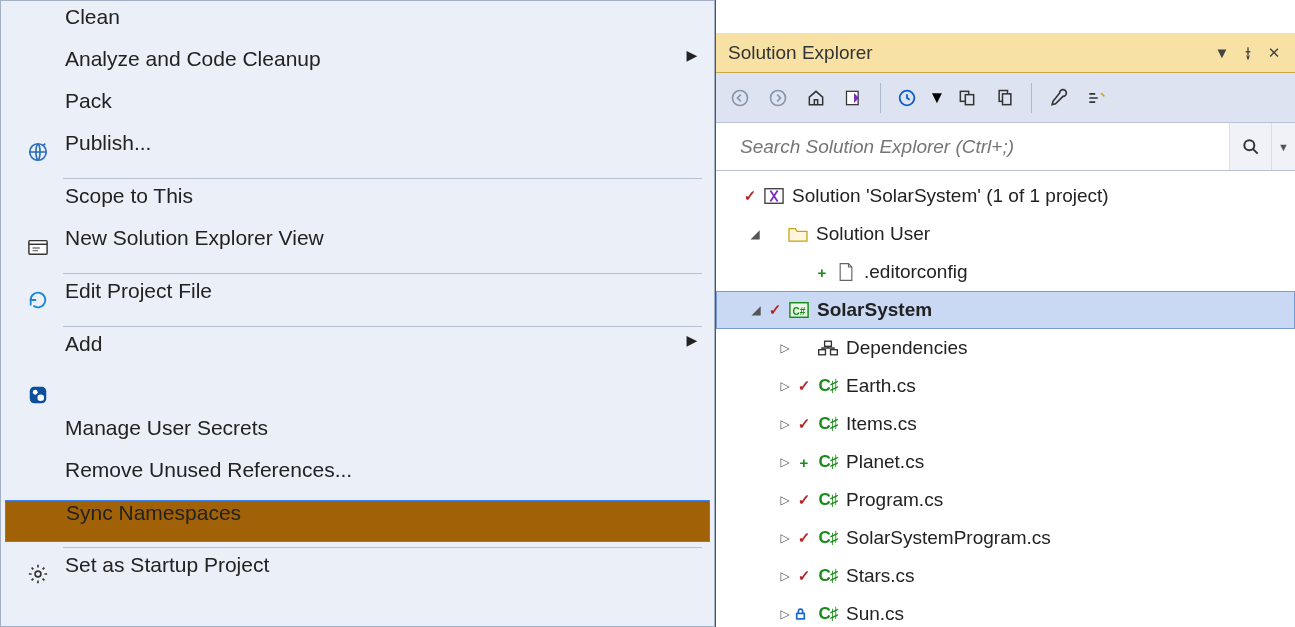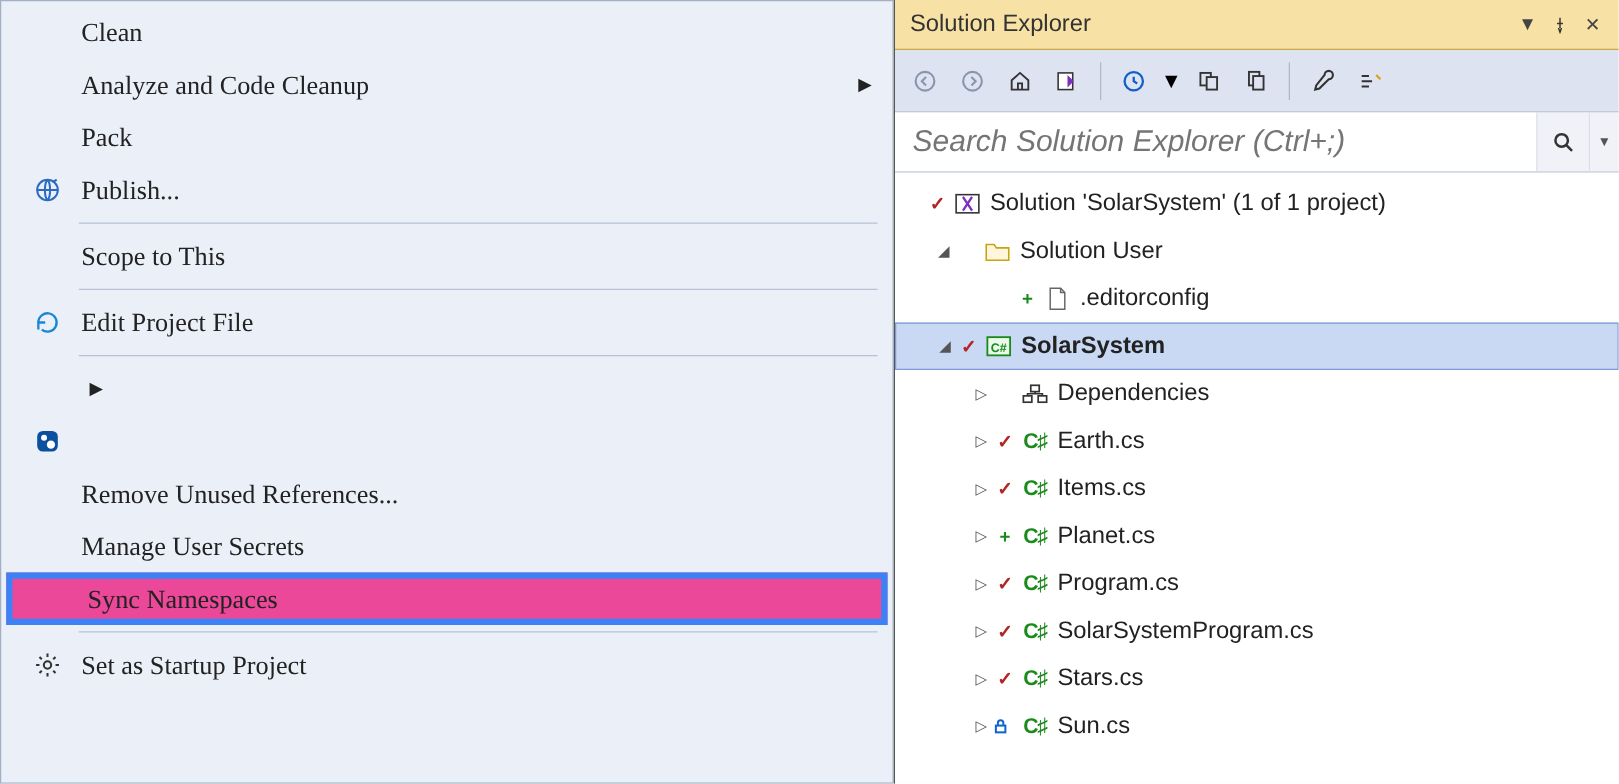--- a/index.html
+++ b/index.html
@@ -15,30 +15,28 @@
   
   .context-menu {
     width: 715px;
     height: 627px;
     background: #ebeff8;
     border: 1px solid #a3b0c3;
     padding: 4px 4px;
   }
   .menu-row {
     display: flex;
-    align-items: center;
     height: 42px;
     padding: 0 6px 0 6px;
     color: #222;
     cursor: default;
-    font-family: Liberation Serif, serif;
   }
   .menu-row.selected {
-    background: #ec4899;
-    border: 5px solid #3b82f6;
+    background: #a16207;
+    border: 1px solid #3b82f6;
   }
   .menu-icon-col {
     width: 54px;
     display: flex;
     justify-content: center;
     align-items: center;
   }
   .menu-label {
     flex: 1;
     font-size: 21px;
@@ -66,20 +64,21 @@
   }
   .explorer-title {
     height: 40px;
     background: #f7e1a5;
     border-bottom: 1px solid #c9a84a;
     display: flex;
     align-items: center;
     padding: 0 8px 0 12px;
     font-size: 19px;
     color: #333;
+    margin-top: 33px;
   }
   .explorer-title .spacer { flex: 1; }
   .title-btn {
     width: 26px; height: 26px;
     display: flex; align-items: center; justify-content: center;
     color: #444;
     cursor: pointer;
     font-size: 15px;
   }
   .explorer-toolbar {
@@ -105,22 +104,22 @@
   .explorer-search {
     height: 48px;
     display: flex;
     align-items: center;
     border-bottom: 1px solid #b8c2d4;
   }
   .search-input {
     flex: 1;
     height: 100%;
     border: none;
-    padding: 0 14px;
-    font-size: 24px;
+    padding: 0 24px;
+    font-size: 19px;
     color: #4d7c0f;
     outline: none;
     font-style: italic;
   }
   .search-icon-btn {
     width: 42px;
     display: flex; align-items:center; justify-content:center;
     cursor: pointer;
     background: #f0f2f7;
     border-left: 1px solid #dcdfe7;
@@ -208,51 +207,62 @@
         <path d="M17 5l3-2" stroke="#2a6cc0"></path>
       </svg>
     </div>
     <div class="menu-label">Publish...</div>
   </div>
   <div class="menu-sep"></div>
   <div class="menu-row">
     <div class="menu-icon-col"></div>
     <div class="menu-label">Scope to This</div>
   </div>
+  <div class="menu-row">
+    <div class="menu-icon-col">
+      <svg width="22" height="20" viewBox="0 0 24 22" fill="none" stroke="#333" stroke-width="1.6">
+        <rect x="2" y="4" width="20" height="15" rx="1" fill="#fff"></rect>
+        <path d="M2 8h20"></path>
+          <path d="M6 12h8M6 15h6" stroke="#777"></path>
+      </svg>
+    </div>
+    <div class="menu-label">New Solution Explorer View</div>
+  </div>
   <div class="menu-sep"></div>
   <div class="menu-row">
     <div class="menu-icon-col">
       <svg width="22" height="22" viewBox="0 0 24 24" fill="none" stroke="#1a87d6" stroke-width="2">
         <path d="M4 12a8 8 0 1 1 3 6.2"></path>
           <path d="M4 18v-6h6"></path>
       </svg>
     </div>
     <div class="menu-label">Edit Project File</div>
   </div>
   <div class="menu-sep"></div>
   <div class="menu-row">
     <div class="menu-icon-col"></div>
+    <div class="menu-label">Add</div>
     <div class="menu-arrow">▶</div>
   </div>
   <div class="menu-row">
     <div class="menu-icon-col">
       <svg width="22" height="22" viewBox="0 0 24 24">
         <rect x="3" y="3" width="18" height="18" rx="5" fill="#0b4f9e"></rect>
         <circle cx="9" cy="9" r="2.6" fill="#fff"></circle>
           <circle cx="15" cy="15" r="3.6" fill="#fff"></circle>
       </svg>
     </div>
   </div>
   <div class="menu-row">
     <div class="menu-icon-col"></div>
+    <div class="menu-label">Manage User Secrets</div>
+  </div>
+  <div class="menu-row">
+    <div class="menu-icon-col"></div>
     <div class="menu-label">Remove Unused References...</div>
-  </div>
-  <div class="menu-row">
-    <div class="menu-icon-col"></div>
-    <div class="menu-label">Manage User Secrets</div>
   </div>
   <div class="menu-row selected">
     <div class="menu-icon-col"></div>
     <div class="menu-label">Sync Namespaces</div>
   </div>
   <div class="menu-sep"></div>
   <div class="menu-row">
     <div class="menu-icon-col">
       <svg width="22" height="22" viewBox="0 0 24 24" fill="none" stroke="#333" stroke-width="1.8">
         <circle cx="12" cy="12" r="3.2"></circle>

